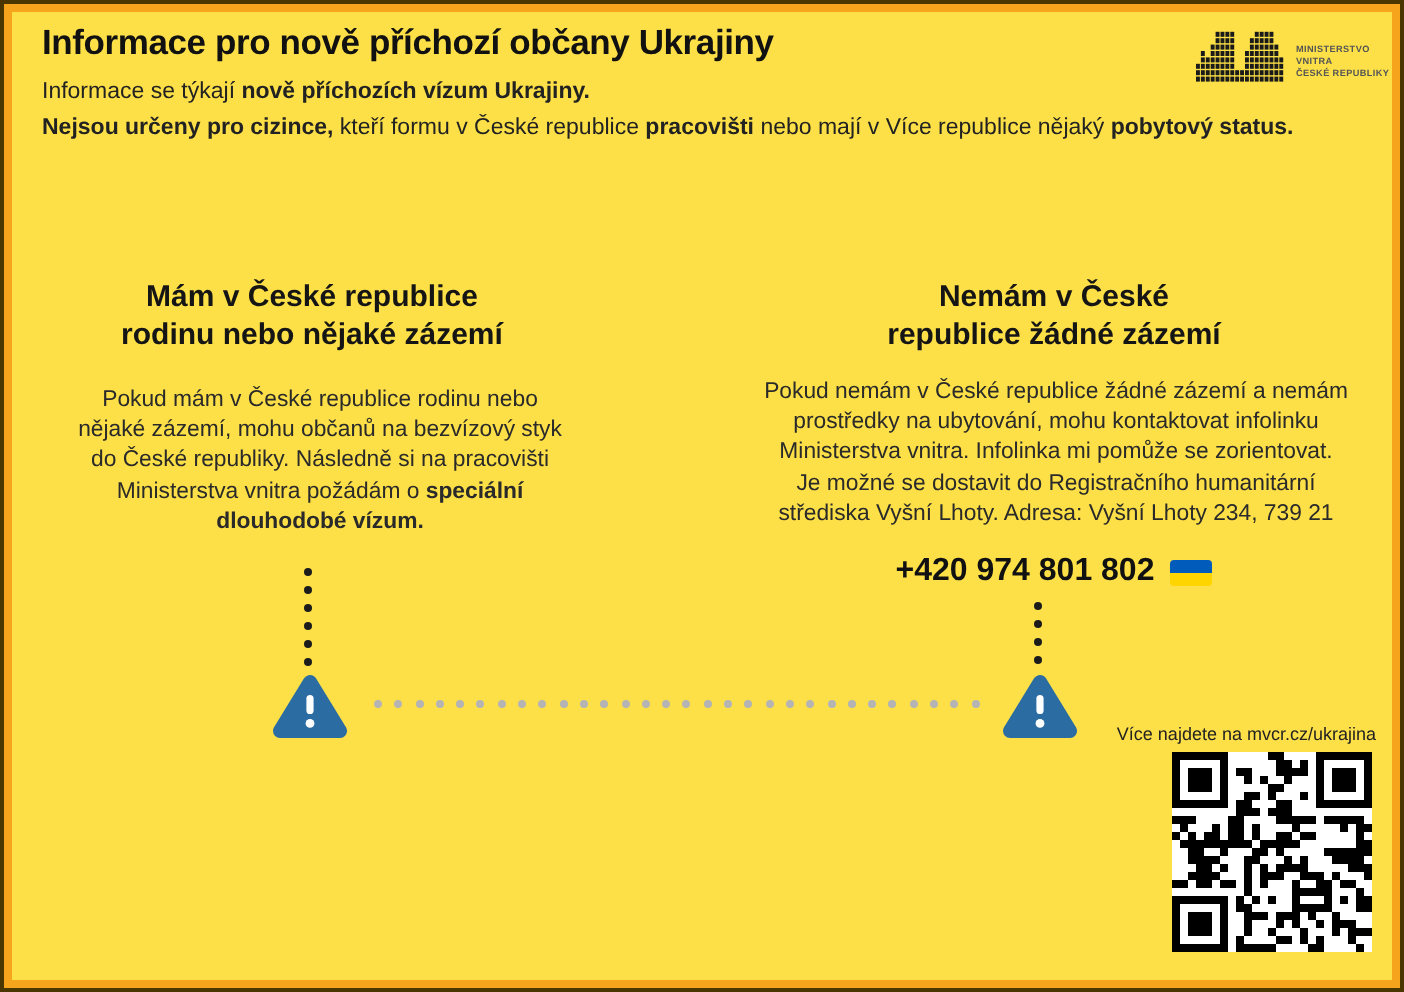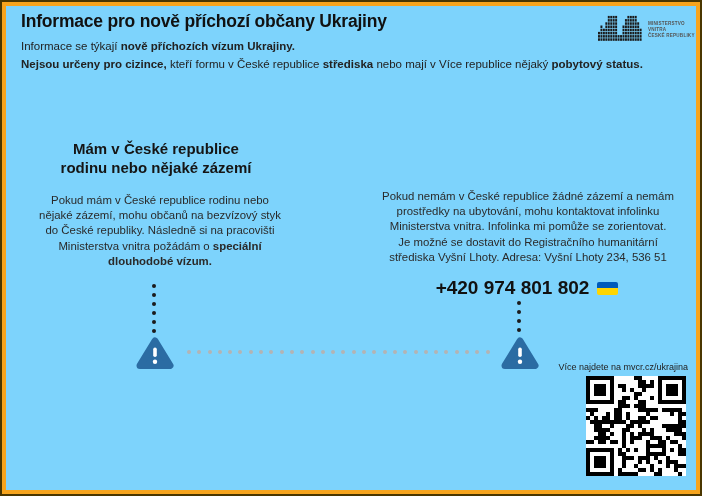--- a/index.html
+++ b/index.html
@@ -1,17 +1,17 @@
 <!DOCTYPE html>
 <html><head>
 <meta charset="utf-8">
 <style>
   html,body{margin:0;padding:0;background:#fff;}
   .page{
-    position:relative;width:702px;height:496px;background:#7dd3fc;overflow:hidden;
+    position:relative;width:702px;height:496px;background:#fde047;overflow:hidden;
     font-family:"Liberation Sans","DejaVu Sans",sans-serif;color:#1c1c1c;
   }
   .page::after{content:"";position:absolute;inset:0;border:2px solid #4a3600;pointer-events:none;z-index:50;}
   .page::before{content:"";position:absolute;inset:2px;border:4px solid #F7A41D;pointer-events:none;z-index:50;}
 
   .abs{position:absolute;}
   .title{left:21px;top:11px;font-size:17.5px;font-weight:bold;letter-spacing:-0.2px;color:#111;}
   .subtitle{left:21px;font-size:11.5px;color:#222;}
   .sub1{top:40px;}
   .sub2{top:58px;}
@@ -22,21 +22,21 @@
 
   .col-head{top:139px;font-size:15px;font-weight:bold;line-height:19px;text-align:center;white-space:pre-line;color:#151515;}
   .head-left{left:26px;width:260px;}
   .head-right{left:372px;width:310px;}
 
   .col-body{font-size:11.4px;line-height:15.2px;text-align:center;white-space:pre-line;color:#2a2a2a;}
   .body-left{left:25px;top:193px;width:270px;}
   .body-right{left:368px;top:189px;width:320px;}
 
   .phone-row{left:372px;top:277px;width:310px;display:flex;align-items:center;justify-content:center;gap:8px;}
-  .phone{font-size:19px;font-weight:bold;color:#111;}
+  .phone{font-size:16px;font-weight:bold;color:#111;}
   .flag{width:21px;height:13px;border-radius:2px;display:inline-block;}
 
   .vdots{display:flex;flex-direction:column;gap:5px;}
   .hdots{left:187px;top:350px;display:flex;flex-direction:row;gap:6.3px;align-items:center;}
   .dot{width:4px;height:4px;border-radius:50%;background:#1b1b1b;flex:0 0 auto;}
   .hdots .dot{background:#b4b4b4;}
   .vdots-left{left:152px;top:284px;}
   .vdots-right{left:517px;top:301px;}
 
   .warn-left{left:136px;top:336px;}
@@ -165,35 +165,37 @@
           <rect x="41.650000000000006" y="16.9" width="1.95" height="2.5" fill="#1a1a1a"></rect>
           <rect x="41.650000000000006" y="13.7" width="1.95" height="2.5" fill="#1a1a1a"></rect>
         </svg></span>
     <span class="logo-text">
       <div>MINISTERSTVO VNITRA</div>
       <div>ČESKÉ REPUBLIKY</div>
     </span>
   </div>
 
   <div class="abs subtitle sub1"><span>Informace se týkají </span><span class="b">nově příchozích vízum Ukrajiny.</span></div>
-  <div class="abs subtitle sub2"><span class="b">Nejsou určeny pro cizince,</span><span> kteří formu v České republice </span><span class="b">střediska</span><span> nebo mají v Více republice nějaký </span><span class="b">pobytový status.</span></div>
+  <div class="abs subtitle sub2"><span class="b">Nejsou určeny pro cizince,</span><span> kteří formu v České republice </span><span class="b">pracovišti</span><span> nebo mají v Více republice nějaký </span><span class="b">pobytový status.</span></div>
 
   <div class="abs col-head head-left">Mám v České republice
 rodinu nebo nějaké zázemí</div>
+  <div class="abs col-head head-right">Nemám v České
+republice žádné zázemí</div>
 
   <div class="abs col-body body-left"><span>Pokud mám v České republice rodinu nebo
 nějaké zázemí, mohu občanů na bezvízový styk
 do České republiky. Následně si na pracovišti
 Ministerstva vnitra požádám o </span><span class="b">speciální
 dlouhodobé vízum.</span></div>
   <div class="abs col-body body-right">Pokud nemám v České republice žádné zázemí a nemám
 prostředky na ubytování, mohu kontaktovat infolinku
 Ministerstva vnitra. Infolinka mi pomůže se zorientovat.
 Je možné se dostavit do Registračního humanitární
-střediska Vyšní Lhoty. Adresa: Vyšní Lhoty 234, 536 51</div>
+střediska Vyšní Lhoty. Adresa: Vyšní Lhoty 234, 739 21</div>
 
   <div class="abs phone-row">
     <span class="phone">+420 974 801 802</span>
     <span class="flag" style="background: linear-gradient(rgb(0, 91, 187) 0px, rgb(0, 91, 187) 50%, rgb(255, 213, 0) 50%, rgb(255, 213, 0) 100%);"></span>
   </div>
 
   <div class="abs vdots vdots-left">
       <span class="dot"></span>
       <span class="dot"></span>
       <span class="dot"></span>

